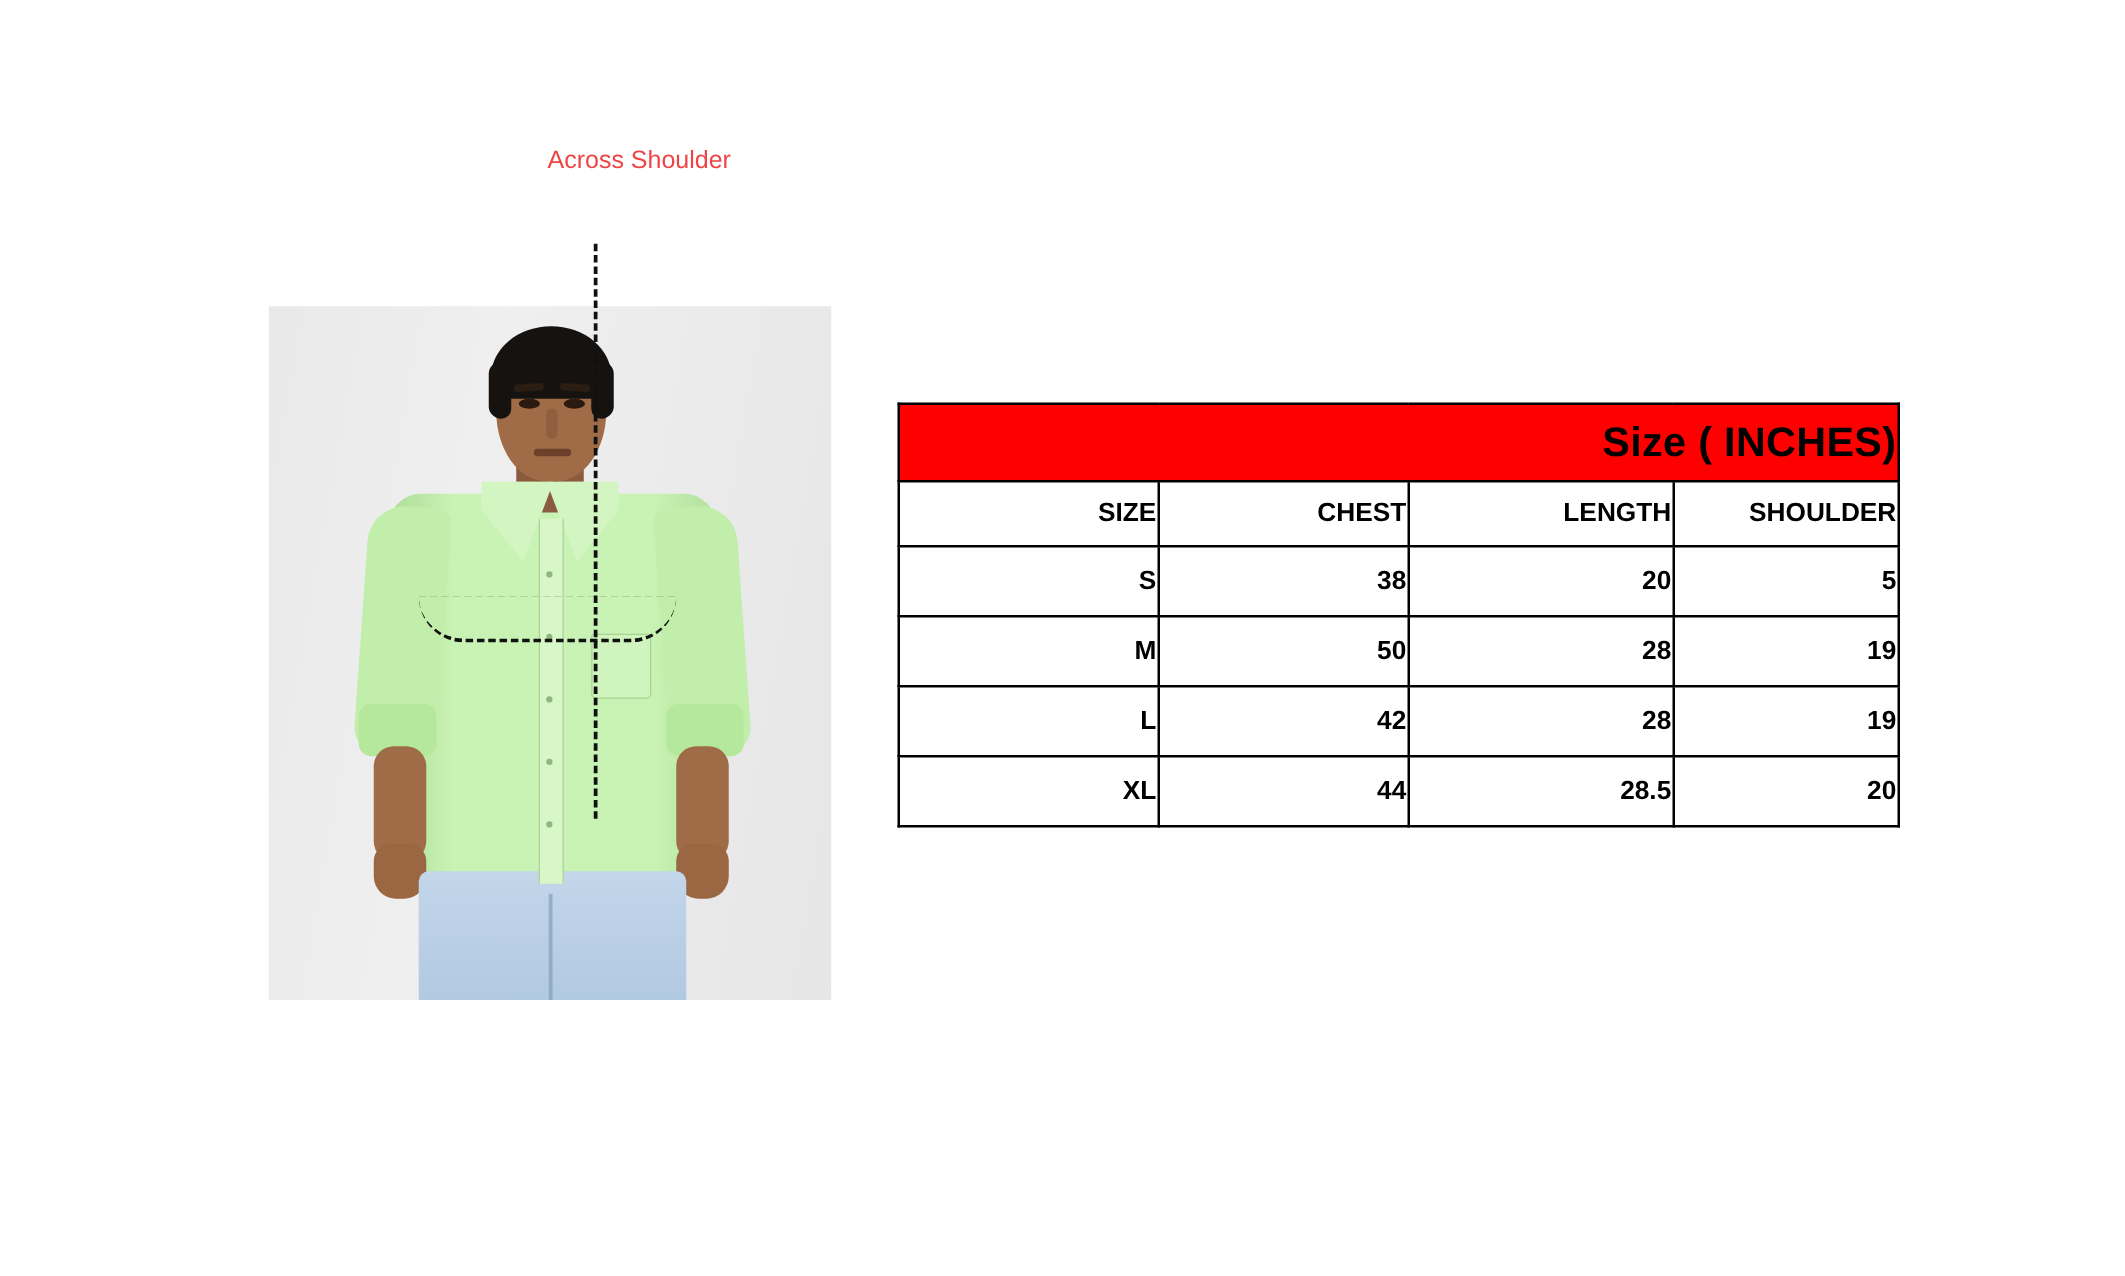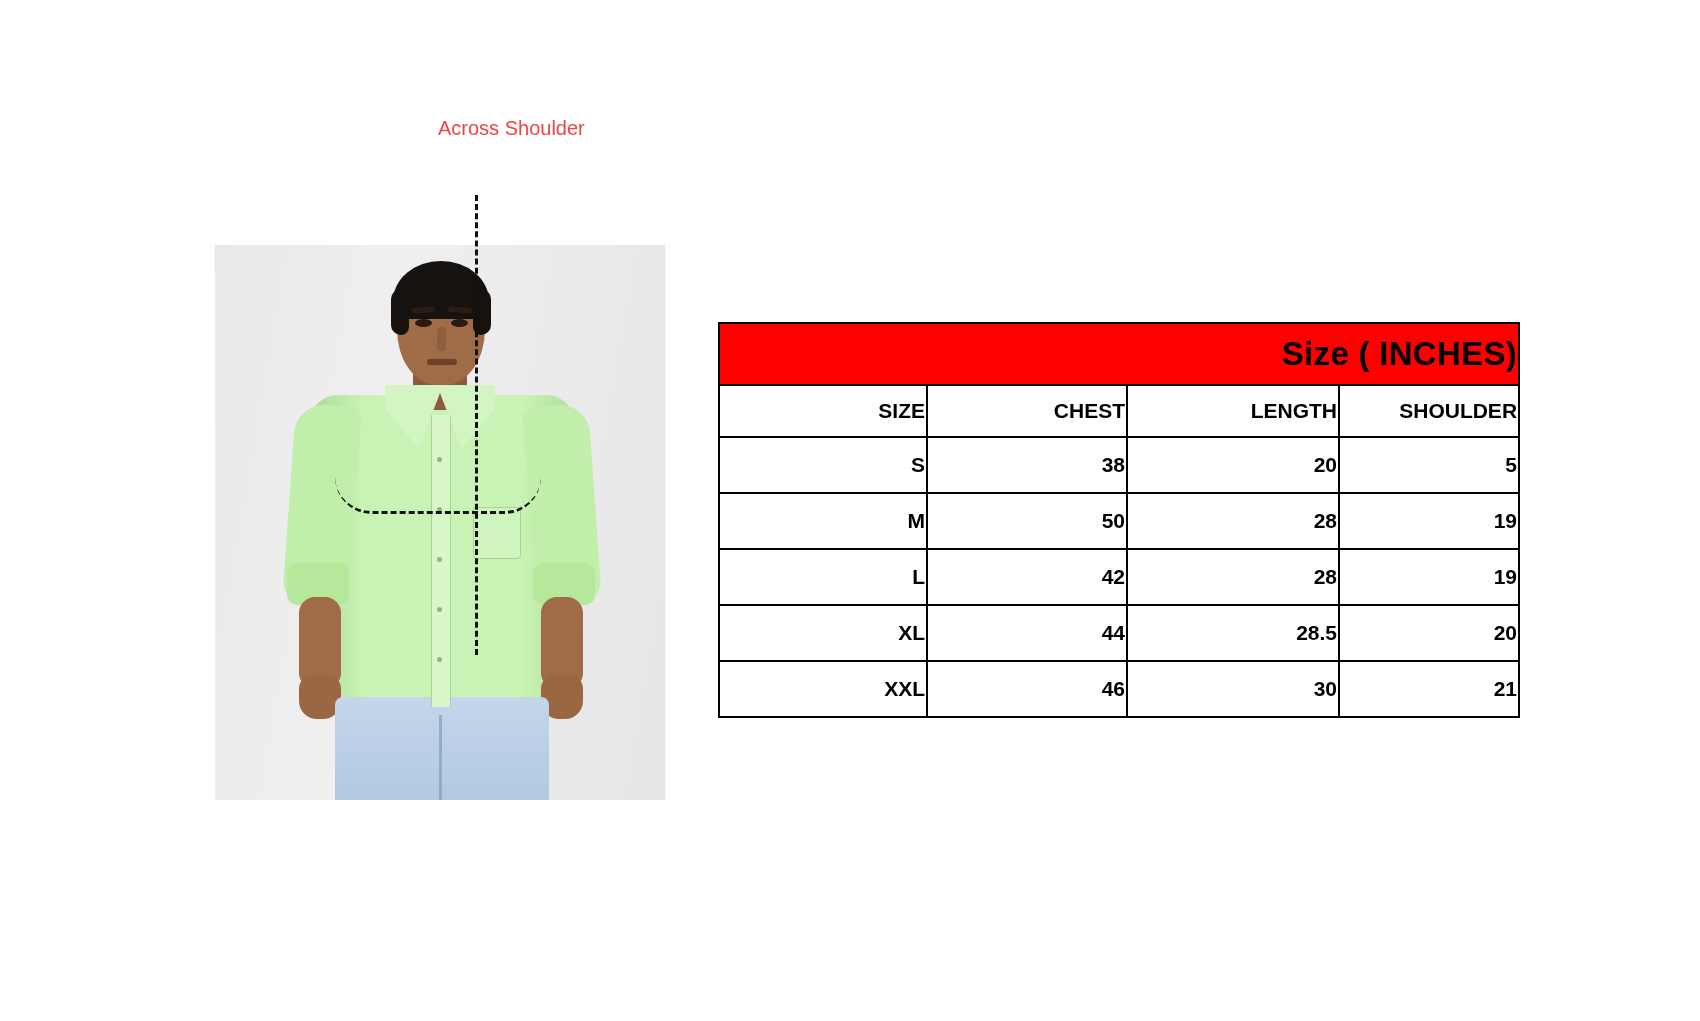--- a/index.html
+++ b/index.html
@@ -310,21 +310,15 @@
         <td>42</td>
         <td>28</td>
         <td>19</td>
       </tr>
       <tr>
         <td>XL</td>
         <td>44</td>
         <td>28.5</td>
         <td>20</td>
       </tr>
-      <tr>
-        <td>XXL</td>
-        <td>46</td>
-        <td>30</td>
-        <td>21</td>
-      </tr>
     </tbody>
   </table>
 </div>
 
 </body></html>

